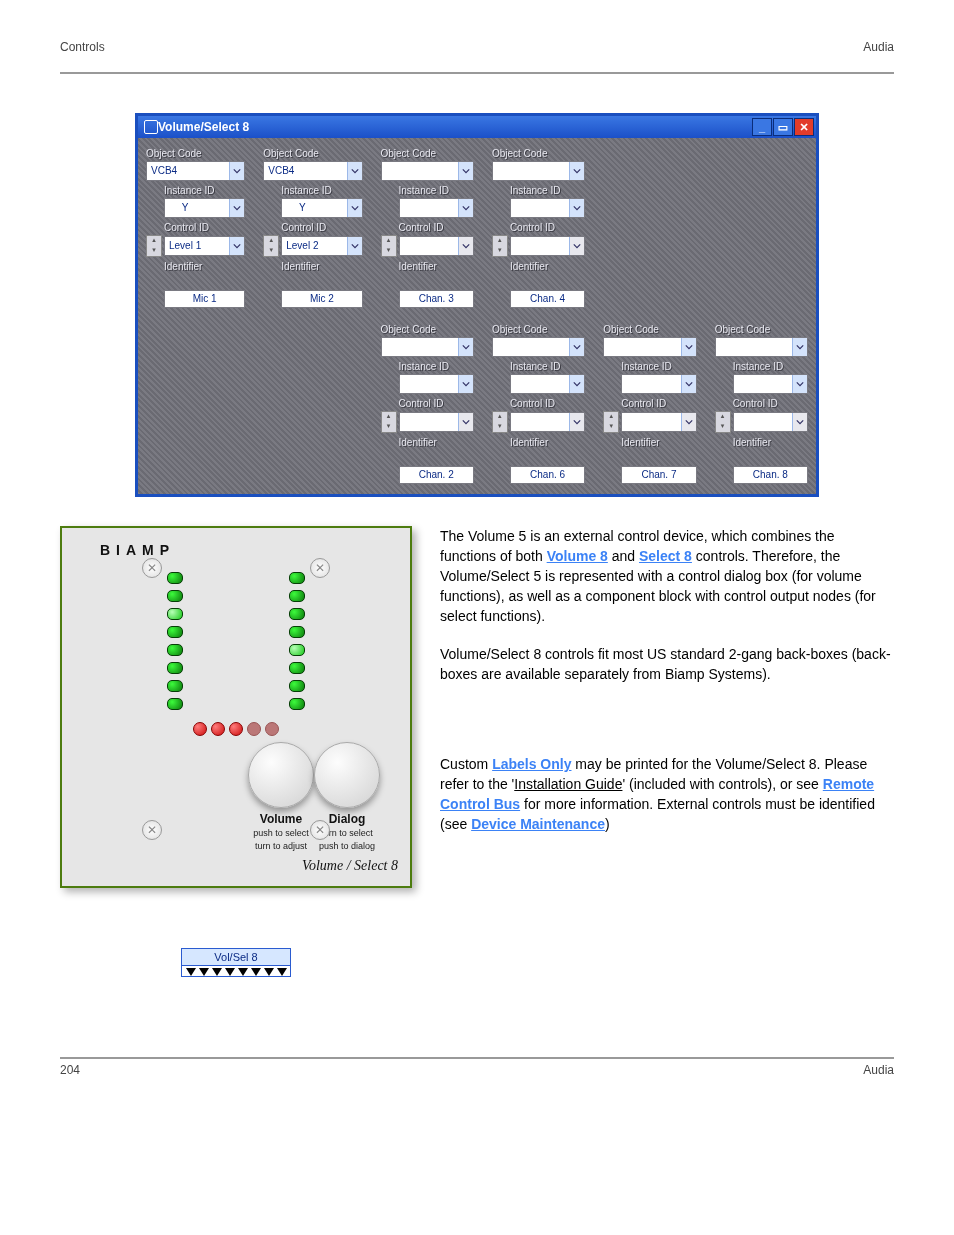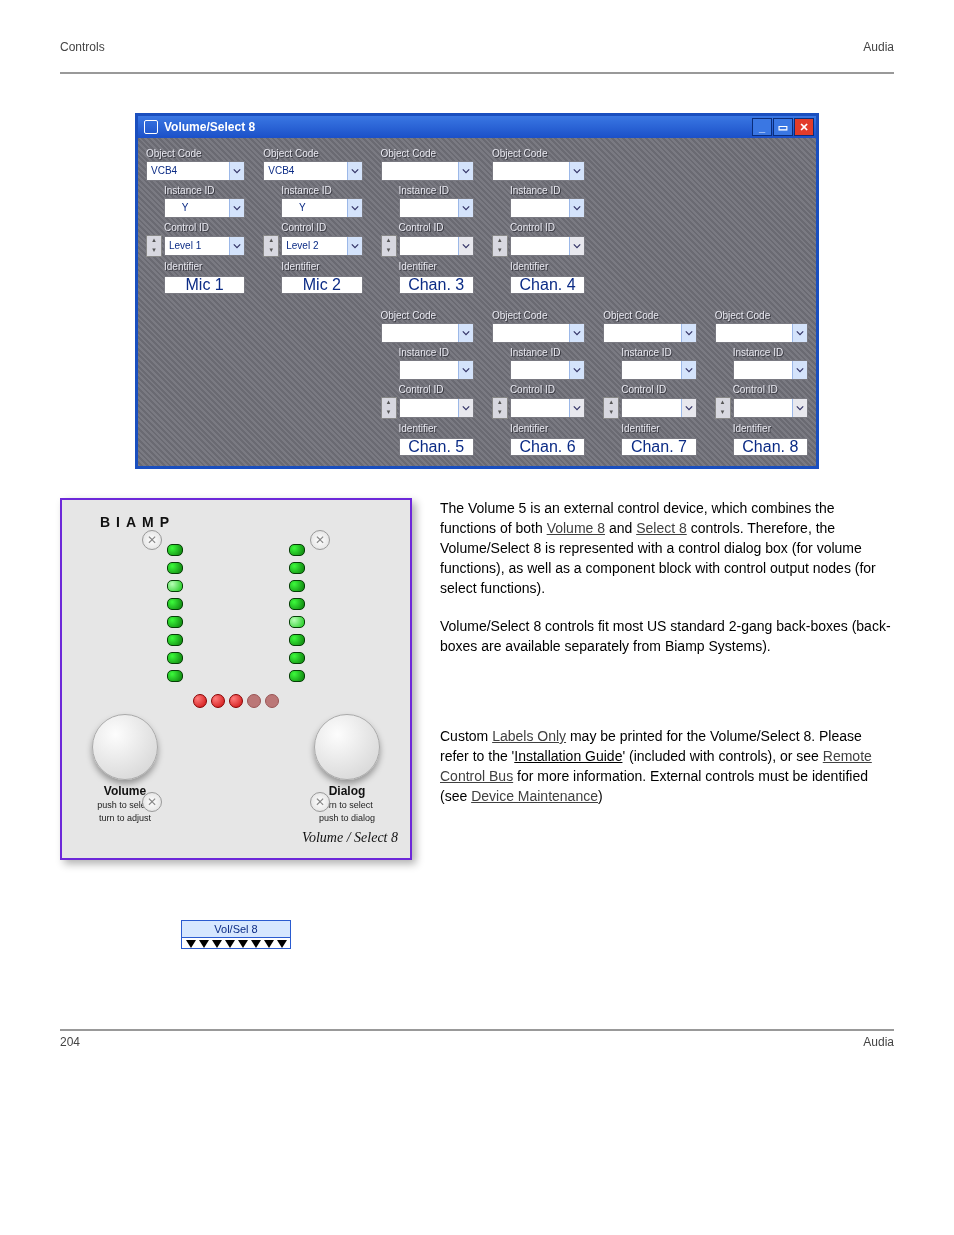--- a/index.html
+++ b/index.html
@@ -39,21 +39,21 @@
     height: 22px;
     display: flex;
     align-items: center;
     justify-content: space-between;
     padding: 0 2px 0 6px;
     background: linear-gradient(#3a77e3, #1b50c8);
     color: #fff;
     font-size: 12px;
     font-weight: bold;
   }
-  .titlebar-left { display: flex; align-items: center; gap: 6px; }
+  .titlebar-left { display: flex; align-items: center; }
   .tb-icon {
     width: 12px; height: 12px;
     border: 1px solid #fff;
     border-radius: 2px;
   }
   .titlebar-btns { display: flex; gap: 1px; }
   .tb-btn {
     width: 18px; height: 16px;
     font-size: 11px;
     line-height: 16px;
@@ -118,43 +118,43 @@
   .combo-btn {
     width: 14px;
     background: #d4e3fb;
     border-left: 1px solid #9cb8e8;
     display: flex; align-items: center; justify-content: center;
   }
   .combo-btn svg { width: 8px; height: 8px; }
   .combo.disabled .combo-input { color: #9aa; }
   .combo.disabled .combo-btn { background: #e8e8ee; }
   .identifier-box {
-    margin-top: 4px;
+    margin-top: 18px;
     background: #fff;
     border: 1px solid #7a7a82;
     height: 16px;
-    font-size: 16px;
+    font-size: 10px;
     color: #0b2b85;
     text-align: center;
     line-height: 16px;
   }
   .row-gap { height: 18px; }
 
   
   .two-col {
     display: flex;
     gap: 28px;
     margin-top: 20px;
   }
   .panel {
     width: 352px;
     flex: 0 0 352px;
   }
   .biamp {
-    border: 2px solid #6d28d9;
+    border: 2px solid #4d7c0f;
     background: #e6e6e6;
     padding: 14px 12px 12px 12px;
     position: relative;
     box-shadow: 4px 4px 8px rgba(0,0,0,.3);
   }
   .biamp-logo {
     font-weight: bold;
     letter-spacing: 6px;
     color: #111;
     font-size: 14px;
@@ -178,39 +178,39 @@
     background: radial-gradient(circle at 30% 30%, #3cfb3c, #0b7a0b);
     border: 1px solid #063f06;
   }
   .led.bright { background: radial-gradient(circle at 30% 30%, #b6ffb6, #18c818); }
   .red-leds { display:flex; justify-content:center; gap:4px; margin: -2px 0 6px 0; }
   .rled {
     width:12px;height:12px;border-radius:50%;
     background:#b77; border:1px solid #955;
   }
   .rled.on { background: radial-gradient(circle at 30% 30%, #ff7b7b, #cc0e0e); border-color:#800; }
-  .knobs { display:flex; justify-content:space-between; margin: 6px 18px 4px; align-items:flex-start; }
+  .knobs { display:flex; justify-content:flex-end; margin: 6px 18px 4px; align-items:flex-start; }
   .knob-wrap { text-align:center; font-size:11px; }
   .knob {
     width: 64px; height: 64px;
     border-radius: 50%;
     background: radial-gradient(circle at 35% 30%, #fdfdfd, #d0d0d0);
     border: 1px solid #aaa;
     box-shadow: 0 4px 6px rgba(0,0,0,.35);
     margin-bottom: 4px;
   }
   .knob-label { font-weight:bold; font-size:12px; color:#111; }
   .knob-sub { font-size:9px; color:#222; line-height:11px; margin-top:2px; }
   .panel-title {
     text-align:right; font-style:italic; font-family:Georgia,serif;
     font-size:14px; margin-top:6px; color:#111;
   }
 
   .para { font-size:14px; line-height:20px; color:#000; margin-bottom:18px; }
-  .para a, .link { color:#404040; text-decoration:underline; cursor:pointer; }
+  .para a, .link { color:#3b82f6; text-decoration:underline; cursor:pointer;font-weight:bold; }
   .no-u { text-decoration:underline; }
 
   
   .vs-block-wrap { display:flex; justify-content:center; margin: 60px 0 20px 0; }
   .vs-block {
     width: 108px;
     border: 1px solid #2a5bd0;
     background: #d6e7ff;
     text-align:center;
     font-size:11px;
@@ -449,21 +449,21 @@
               <div class="combo disabled">
     <div class="combo-input "></div>
     <div class="combo-btn">
                   <svg viewBox="0 0 10 10">
                     <path d="M1 3 L5 7 L9 3" fill="none" stroke="#336" stroke-width="1.5"></path>
                   </svg>
                 </div>
   </div>
             </div>
             <div class="cell-label" style="margin-left:18px">Identifier</div>
-            <div class="identifier-box" style="margin-left:18px">Chan. 5</div>
+            <div class="identifier-box" style="margin-left:18px">Chan. 2</div>
           </div>
           <div class="cell">
             <div class="cell-label">Object Code</div>
             <div class="combo ">
     <div class="combo-input "></div>
     <div class="combo-btn">
                 <svg viewBox="0 0 10 10">
                   <path d="M1 3 L5 7 L9 3" fill="none" stroke="#336" stroke-width="1.5"></path>
                 </svg>
               </div>
@@ -650,21 +650,21 @@
               <div class="vs-node"></div>
               <div class="vs-node"></div>
               <div class="vs-node"></div>
           </div>
         </div>
       </div>
     </div>
 
     <div class="right-col">
       <div class="para">
-        <span>The Volume 5 is an external control device, which combines the functions of both </span><a class="link">Volume 8</a><span> and </span><a class="link">Select 8</a><span> controls. Therefore, the Volume/Select 8 is represented with a control dialog box (for volume functions), as well as a component block with control output nodes (for select functions).</span>
+        <span>The Volume 5 is an external control device, which combines the functions of both </span><a class="link">Volume 8</a><span> and </span><a class="link">Select 8</a><span> controls. Therefore, the Volume/Select 5 is represented with a control dialog box (for volume functions), as well as a component block with control output nodes (for select functions).</span>
       </div>
       <div class="para">Volume/Select 8 controls fit most US standard 2-gang back-boxes (back-boxes are available separately from Biamp Systems).</div>
       <div class="para" style="margin-top:70px">
         <span>Custom </span><a class="link">Labels Only</a><span> may be printed for the Volume/Select 8. Please refer to the '</span><span class="no-u">Installation Guide</span><span>' (included with controls), or see </span><a class="link">Remote Control Bus</a><span> for more information. External controls must be identified (see </span><a class="link">Device Maintenance</a><span>)</span>
       </div>
     </div>
   </div>
 
   <div class="footer-bar"></div>
   <div class="footer-line">

